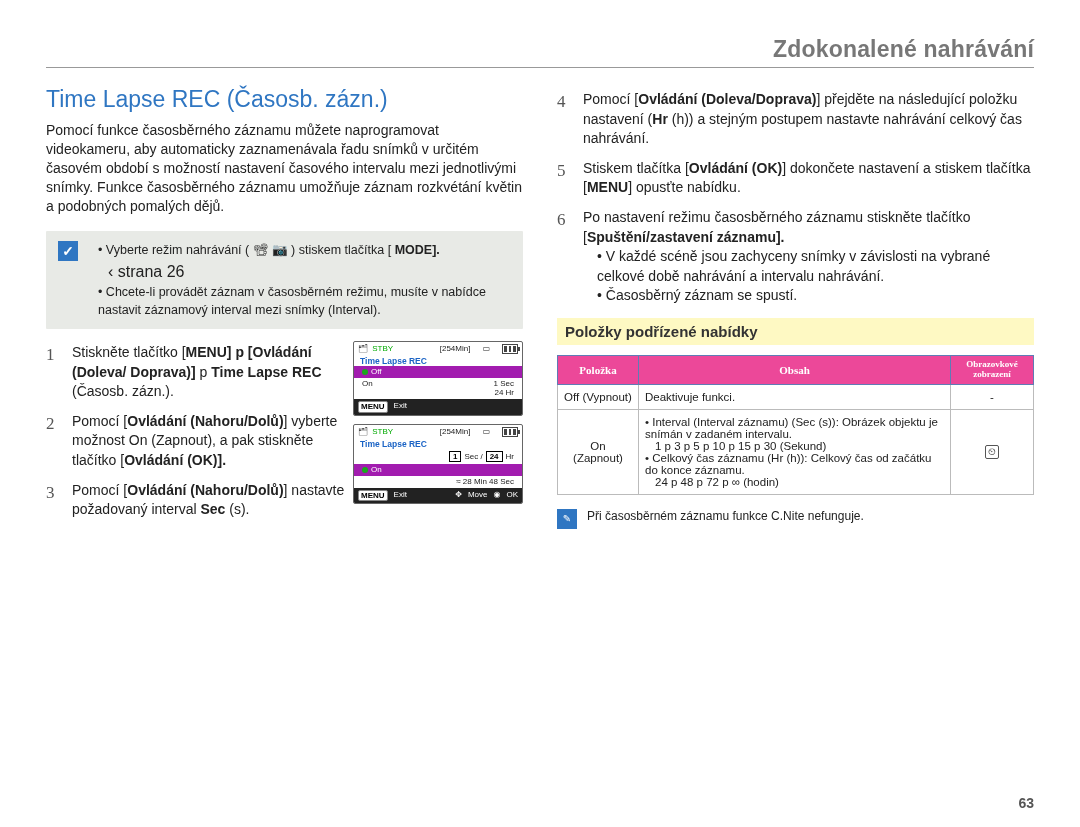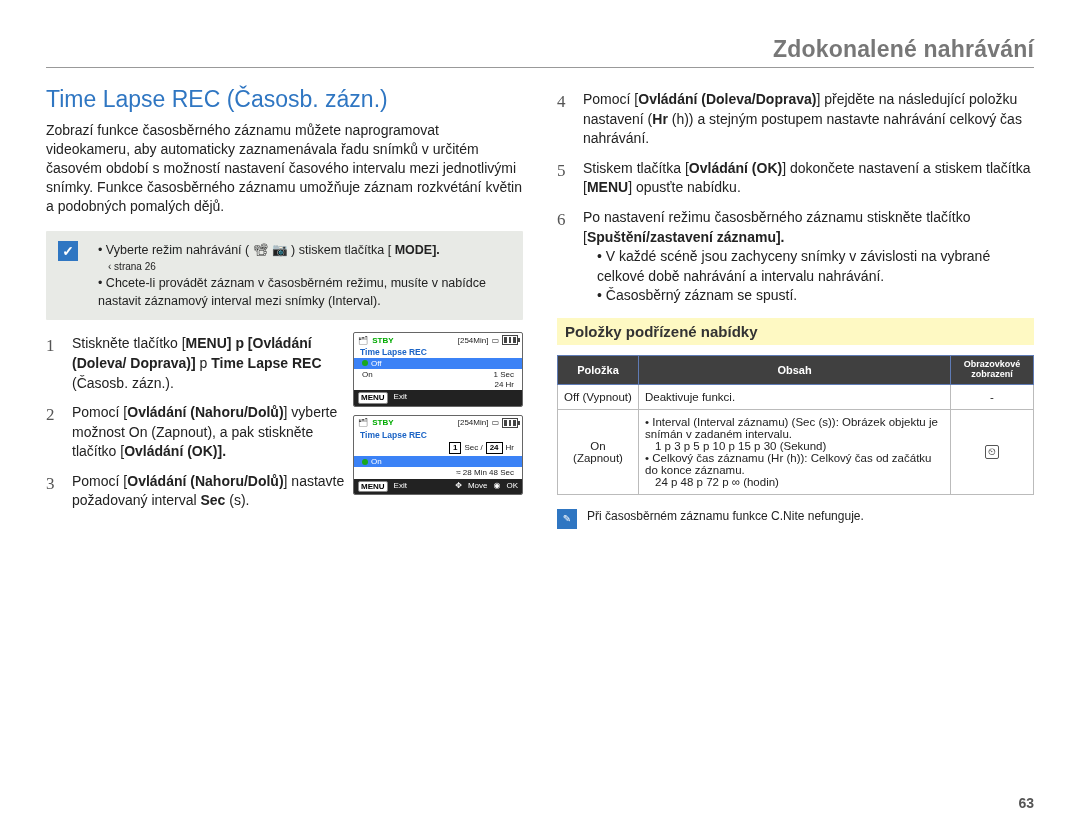--- a/index.html
+++ b/index.html
@@ -5,64 +5,64 @@
   html,body{margin:0;padding:0;background:#fff;font-family:Arial,Helvetica,sans-serif;color:#222;}
   .page{width:1080px;height:827px;box-sizing:border-box;padding:36px 46px 36px 46px;position:relative;}
   .top-title{text-align:right;color:#777;font-size:23px;font-weight:600;letter-spacing:.2px;}
   hr.rule{border:none;border-top:1px solid #999;margin:4px 0 18px 0;}
   .columns{display:flex;gap:34px;}
   .col{flex:1;min-width:0;}
   .h1{color:#2f76c2;font-size:23px;font-weight:500;margin:0 0 8px 0;}
   p.intro{font-size:14px;line-height:1.35;margin:0 0 16px 0;}
   .tipbox{background:#e8eae6;padding:10px 14px 10px 52px;position:relative;font-size:12.5px;line-height:1.45;border-radius:1px;margin:0 0 10px 0;}
   .tipbox .chk{position:absolute;left:12px;top:10px;width:20px;height:20px;background:#2f76c2;display:flex;align-items:center;justify-content:center;color:#fff;font-weight:700;font-size:14px;}
-  .tipbox .indent{margin-left:10px;font-size:10px;}
+  .tipbox .indent{margin-left:10px;font-size:16px;}
   ol.steps{list-style:none;margin:0;padding:0;counter-reset:step;}
   ol.steps>li{counter-increment:step;position:relative;padding:4px 0 6px 26px;font-size:14px;line-height:1.4;}
   ol.steps>li::before{content:counter(step);position:absolute;left:0;top:4px;font-family:Georgia,serif;font-size:17px;color:#555;}
   .screenwrap{float:right;width:170px;margin:2px 0 6px 8px;display:flex;flex-direction:column;gap:8px;}
   .lcd{background:#fff;border:1px solid #666;border-radius:2px;font-size:8px;line-height:1.2;overflow:hidden;}
   .lcd .bar{display:flex;align-items:center;gap:4px;padding:2px 4px;}
-  .lcd .stby{color:#0a0;font-weight:700;font-size:8px;}
-  .lcd .right{margin-left:auto;display:flex;gap:3px;align-items:center;}
+  .lcd .stby{color:#0a0;font-weight:400;font-size:8px;}
+  .lcd .right{margin-left:auto;display:flex;gap:12px;align-items:center;}
   .lcd .title{color:#1a63c5;font-weight:700;padding:0 6px;font-size:8.5px;}
   .lcd .row{display:flex;justify-content:space-between;padding:1px 8px;font-size:8px;}
-  .lcd .row.sel{background:#3b82f6;color:#fff;}
+  .lcd .row.sel{background:#a21caf;color:#fff;}
   .lcd .row .led{width:6px;height:6px;border-radius:50%;background:#19a81c;display:inline-block;margin-right:3px;vertical-align:middle;}
   .lcd .foot{background:#222;color:#fff;display:flex;gap:6px;padding:2px 4px;font-size:8px;}
   .lcd .tag{background:#fff;color:#000;border:1px solid #888;border-radius:2px;padding:0 2px;font-size:8px;font-weight:700;}
   .lcd .white-tag{background:#fff;color:#000;border:1px solid #000;padding:0 3px;font-weight:700;font-size:8px;}
   .batt{width:14px;height:8px;border:1px solid #444;position:relative;}
   .batt::after{content:"";position:absolute;right:-3px;top:2px;width:2px;height:4px;background:#444;}
   .batt .lvl{display:flex;height:100%;}
   .batt .lvl span{flex:1;background:#444;margin:1px;}
   .submenu-title{background:#fef9c3;font-weight:700;font-size:15px;color:#333;padding:5px 8px;margin:6px 0 10px 0;}
   table.opt{width:100%;border-collapse:collapse;font-size:11.5px;}
-  table.opt th{background:#404040;color:#fff;font-weight:700;padding:4px 4px;border:1px solid #5f7bb5;font-size:11px;}
+  table.opt th{background:#ec4899;color:#fff;font-weight:700;padding:4px 4px;border:1px solid #5f7bb5;font-size:11px;font-family:Liberation Serif, serif;}
   table.opt th.small{font-size:9px;line-height:1.1;}
   table.opt td{border:1px solid #bbb;padding:6px 6px;vertical-align:middle;}
   table.opt td.center{text-align:center;}
   .notebar{display:flex;align-items:flex-start;gap:10px;font-size:12px;margin-top:14px;}
   .notebar .nicon{width:20px;height:20px;background:#2f76c2;display:flex;align-items:center;justify-content:center;color:#fff;font-size:10px;flex-shrink:0;}
   .pagenum{position:absolute;right:46px;bottom:16px;font-size:14px;font-weight:700;color:#555;}
   .glyph{font-family:"Segoe UI Symbol","Apple Symbols",sans-serif;}
   .sicon{display:inline-block;border:1px solid #555;border-radius:2px;padding:0 2px;font-size:10px;line-height:1.2;}
 </style>
 </head>
 <body>
 
 <div class="page">
   <div class="top-title">Zdokonalené nahrávání</div>
   <hr class="rule">
 
   <div class="columns">
 
     <div class="col">
       <h2 class="h1">Time Lapse REC (Časosb. zázn.)</h2>
-      <p class="intro">Zobrazí funkce časosběrného záznamu můžete naprogramovat videokameru, aby automaticky zaznamenávala řadu snímků v určitém časovém období s možností nastavení časového intervalu mezi jednotlivými snímky. Funkce časosběrného záznamu umožňuje záznam rozkvétání květin a podobných pomalých dějů.</p>
+      <p class="intro">Pomocí funkce časosběrného záznamu můžete naprogramovat videokameru, aby automaticky zaznamenávala řadu snímků v určitém časovém období s možností nastavení časového intervalu mezi jednotlivými snímky. Funkce časosběrného záznamu umožňuje záznam rozkvétání květin a podobných pomalých dějů.</p>
 
       <div class="tipbox">
         <div class="chk">✓</div>
         <div>
           <span>• Vyberte režim nahrávání (</span>
           <span class="glyph">📽</span>
           <span class="glyph">📷</span>
           <span>) stiskem tlačítka [</span>
           <b>MODE].</b>
           <div class="indent">‹ strana 26</div>

